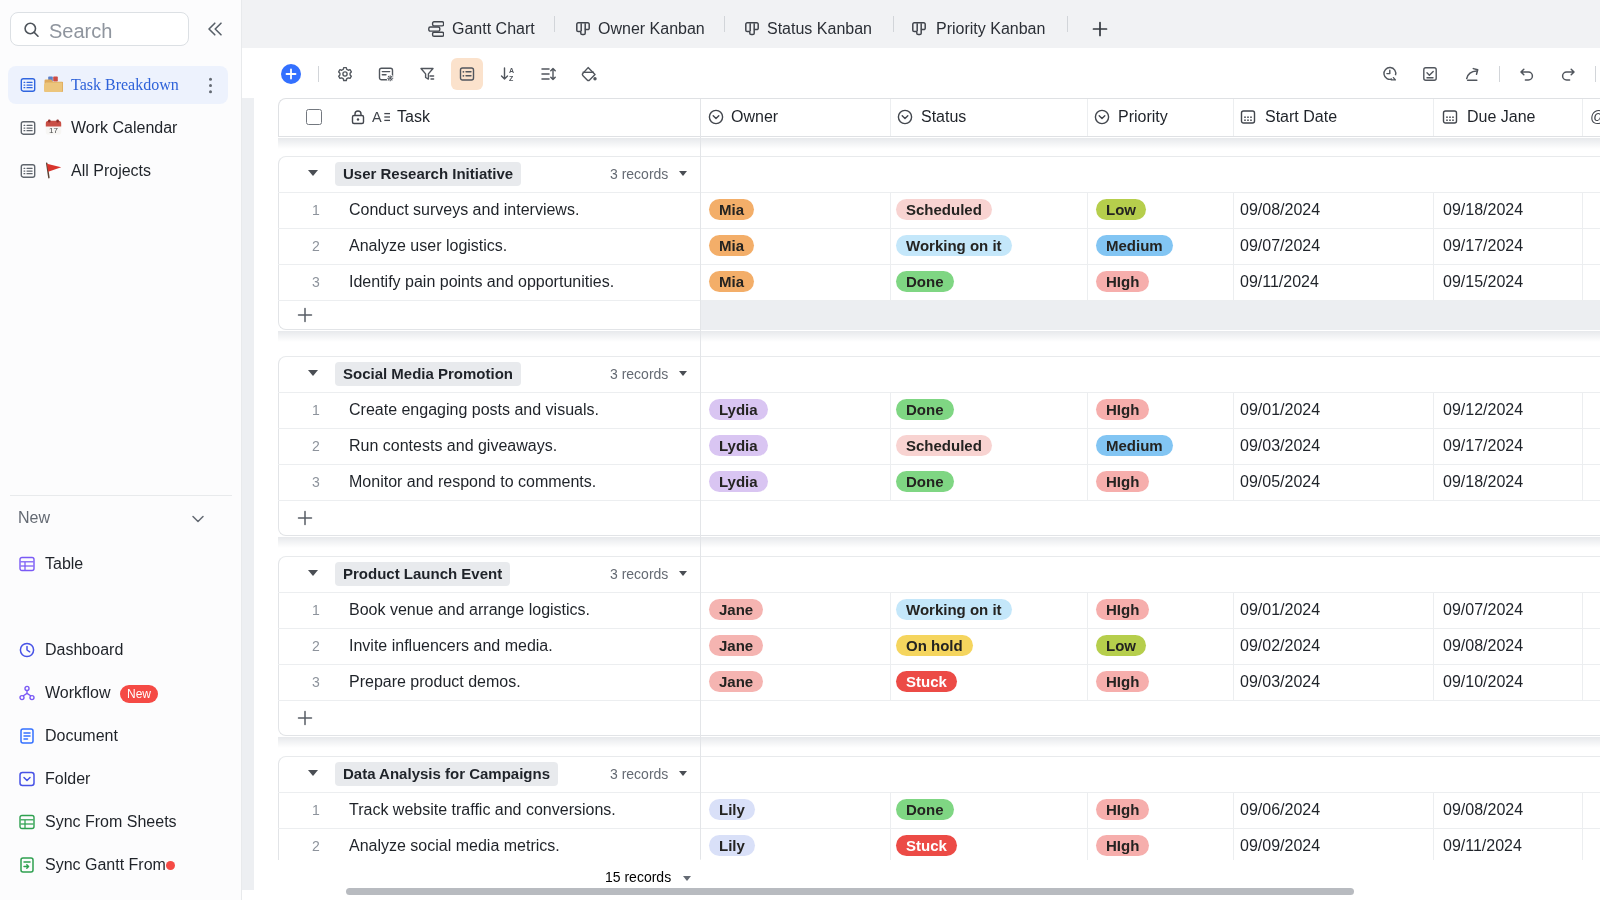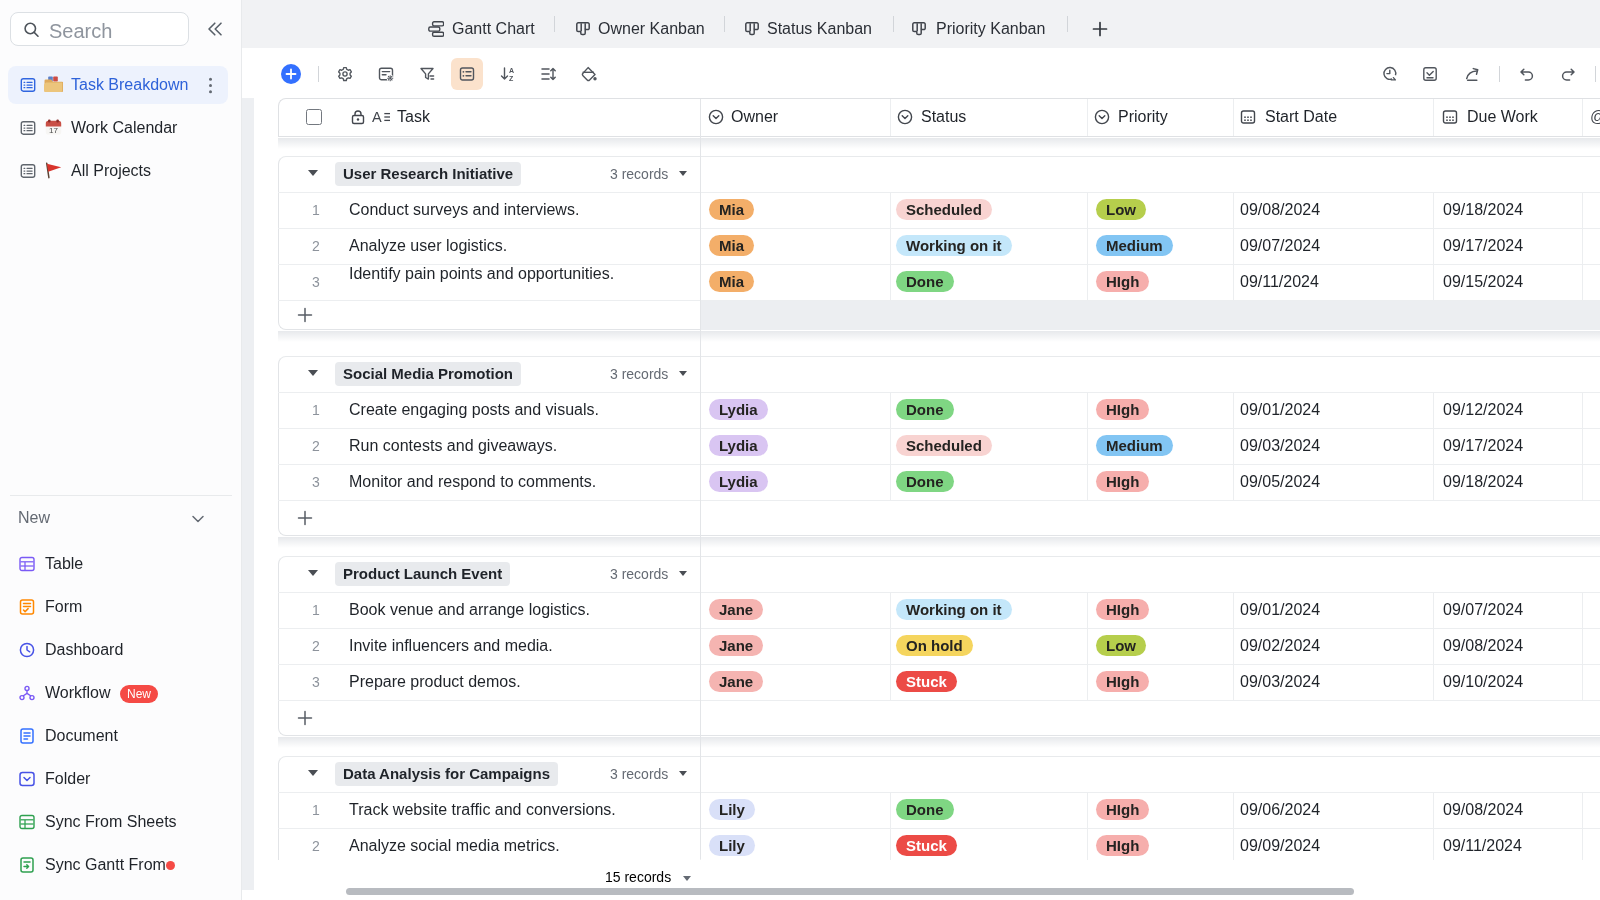--- a/index.html
+++ b/index.html
@@ -5,21 +5,21 @@
 * { margin:0; padding:0; box-sizing:border-box; }
 html,body { width:1600px; height:900px; overflow:hidden; }
 body { font-family:"Liberation Sans", sans-serif; color:#1f2329; background:#f1f2f4; position:relative; }
 .abs { position:absolute; }
 #sidebar { position:absolute; left:0; top:0; width:242px; height:900px; background:#fcfcfd; border-right:1px solid #e8eaec; z-index:5; }
 #searchbox { position:absolute; left:10px; top:12px; width:179px; height:34px; border:1px solid #dce0e4; border-radius:8px; background:#fff; }
 #searchbox span.ph { position:absolute; left:38px; top:7px; font-size:20px; color:#8f959e; }
 .navitem { position:absolute; left:8px; width:220px; height:38px; border-radius:8px; font-size:16px; }
 .navitem .lbl { position:absolute; left:63px; top:10px; white-space:nowrap; }
 .active-item { background:#edf2fd; }
-.active-item .lbl { color:#2e62d9; }
+.active-item .lbl { color:#2e62d9;font-family:Liberation Serif, serif; }
 .newrow { position:absolute; left:18px; top:509px; width:206px; height:20px; color:#646a73; font-size:16px; }
 .bitem { position:absolute; left:11px; width:226px; height:38px; font-size:16px; color:#1f2329; }
 .bitem .lbl { position:absolute; left:34px; top:10px; white-space:nowrap; }
 .badge-new { position:absolute; background:#f54a45; color:#fff; font-size:12px; border-radius:9px; height:18px; line-height:18px; padding:0 7px; }
 #main { position:absolute; left:242px; top:0; width:1358px; height:900px; background:#f1f2f4; }
 #activetab { position:absolute; left:16px; top:4px; width:153px; height:44px; background:#fff; border-radius:10px 10px 0 0; }
 .tablbl { position:absolute; top:20px; font-size:16px; color:#2b2f36; white-space:nowrap; }
 .tabdiv { position:absolute; top:16px; width:1px; height:16px; background:#d2d5d9; }
 #toolbar { position:absolute; left:0; top:48px; width:1358px; height:50px; background:#fff; }
 .tbdiv { position:absolute; width:1px; height:16px; background:#d2d5d9; }
@@ -116,29 +116,20 @@
         <path d="M3 5.5 L8 10.5 L13 5.5" fill="none" stroke="#646a73" stroke-width="1.5" stroke-linecap="round" stroke-linejoin="round"></path>
       </svg></div>
 <div class="bitem" style="top:545px">
       <svg style="left:8px;top:11px" width="16" height="16" viewBox="0 0 16 16">
         <rect x="1" y="1.5" width="14" height="13" rx="2" fill="none" stroke="#7a5af5" stroke-width="1.4"></rect>
         <line x1="1.5" y1="5.8" x2="14.5" y2="5.8" stroke="#7a5af5" stroke-width="1.25"></line>
         <line x1="6" y1="6" x2="6" y2="14" stroke="#7a5af5" stroke-width="1.25"></line>
         <line x1="1.5" y1="10" x2="14.5" y2="10" stroke="#7a5af5" stroke-width="1.25"></line>
       </svg>
       <span class="lbl">Table</span>
-    </div>
-<div class="bitem" style="top:588px">
-      <svg style="left:8px;top:11px" width="16" height="16" viewBox="0 0 16 16">
-        <rect x="1.5" y="1" width="13" height="14" rx="2" fill="none" stroke="#ff8800" stroke-width="1.5"></rect>
-        <line x1="4.5" y1="4.6" x2="11.5" y2="4.6" stroke="#ff8800" stroke-width="1.5" stroke-linecap="round"></line>
-        <line x1="4.5" y1="7.6" x2="11.5" y2="7.6" stroke="#ff8800" stroke-width="1.5" stroke-linecap="round"></line>
-        <path d="M4.5 11 l1.6 1.6 l3 -3" fill="none" stroke="#ff8800" stroke-width="1.5" stroke-linecap="round" stroke-linejoin="round"></path>
-      </svg>
-      <span class="lbl">Form</span>
     </div>
 <div class="bitem" style="top:631px">
       <svg style="left:8px;top:11px" width="16" height="16" viewBox="0 0 16 16">
         <circle cx="8" cy="8" r="6.6" fill="none" stroke="#4752e6" stroke-width="1.5"></circle>
         <path d="M8 4.5 V8 L10.7 9.8" fill="none" stroke="#4752e6" stroke-width="1.5" stroke-linecap="round" stroke-linejoin="round"></path>
       </svg>
       <span class="lbl">Dashboard</span>
     </div>
 <div class="bitem" style="top:674px">
       <svg style="left:8px;top:11px" width="16" height="16" viewBox="0 0 16 16">
@@ -347,21 +338,21 @@
 <div class="htext" style="left:1023px">Start Date</div>
 <svg style="left:1200px;top:11px" width="16" height="16" viewBox="0 0 16 16">
         <rect x="1.5" y="2" width="13" height="12" rx="2" fill="none" stroke="#42464d" stroke-width="1.4"></rect>
         <circle cx="5" cy="8.2" r="0.85" fill="#42464d"></circle>
         <circle cx="8" cy="8.2" r="0.85" fill="#42464d"></circle>
         <circle cx="11" cy="8.2" r="0.85" fill="#42464d"></circle>
         <circle cx="5" cy="11.2" r="0.85" fill="#42464d"></circle>
         <circle cx="8" cy="11.2" r="0.85" fill="#42464d"></circle>
         <circle cx="11" cy="11.2" r="0.85" fill="#42464d"></circle>
       </svg>
-<div class="htext" style="left:1225px">Due Work</div>
+<div class="htext" style="left:1225px">Due Jane</div>
 <div style="position:absolute;left:1348px;top:10px;font-size:16px;color:#42464d">@</div>
 <div class="whiterow" style="left:36px;top:58px;width:1322px;height:174px;border-left:1px solid #e2e4e7;border-top:1px solid #e8eaec;border-bottom:1px solid #e2e4e7;border-radius:8px 0 0 8px"></div>
       <div style="position:absolute;left:66px;top:72px;width:0;height:0;border-left:5px solid transparent;border-right:5px solid transparent;border-top:6px solid #4a4e54"></div>
       <div class="glabel" style="left:93px;top:64px">User Research Initiative</div>
       <div class="grecords" style="left:368px;top:68px">3 records</div>
       <div style="position:absolute;left:437px;top:73px;width:0;height:0;border-left:4.5px solid transparent;border-right:4.5px solid transparent;border-top:5.5px solid #4a4e54"></div>
       <div class="hline" style="left:36px;top:94px;width:1322px"></div>
       <div class="vline" style="left:458px;top:94px;height:36px"></div>
       <div class="vline" style="left:648px;top:94px;height:36px"></div>
       <div class="vline" style="left:845px;top:94px;height:36px"></div>
@@ -390,21 +381,21 @@
       <div class="datetext" style="left:998px;top:139px">09/07/2024</div>
       <div class="datetext" style="left:1201px;top:139px">09/17/2024</div>
       <div class="hline" style="left:36px;top:166px;width:1322px"></div>
       <div class="vline" style="left:458px;top:166px;height:36px"></div>
       <div class="vline" style="left:648px;top:166px;height:36px"></div>
       <div class="vline" style="left:845px;top:166px;height:36px"></div>
       <div class="vline" style="left:991px;top:166px;height:36px"></div>
       <div class="vline" style="left:1191px;top:166px;height:36px"></div>
       <div class="vline" style="left:1340px;top:166px;height:36px"></div>
       <div class="rownum" style="left:66px;top:176px;width:16px;text-align:center">3</div>
-      <div class="tasktext" style="left:107px;top:167px">Identify pain points and opportunities.</div>
+      <div class="tasktext" style="left:107px;top:175px">Identify pain points and opportunities.</div>
       <div class="pill" style="left:467px;top:173px;background:#f3ae69">Mia</div>
       <div class="pill" style="left:654px;top:173px;background:#7fd683;color:#242321">Done</div>
       <div class="pill" style="left:854px;top:173px;background:#f6aeac">HIgh</div>
       <div class="datetext" style="left:998px;top:175px">09/11/2024</div>
       <div class="datetext" style="left:1201px;top:175px">09/15/2024</div>
       <div class="hline" style="left:36px;top:202px;width:1322px"></div>
       <div class="grayrow" style="left:459px;top:203px;width:899px;height:29px"></div>
       <svg style="left:55px;top:209px" width="16" height="16" viewBox="0 0 16 16">
         <path d="M8 1.5 V14.5 M1.5 8 H14.5" stroke="#585e66" stroke-width="1.5" stroke-linecap="round"></path>
       </svg>

